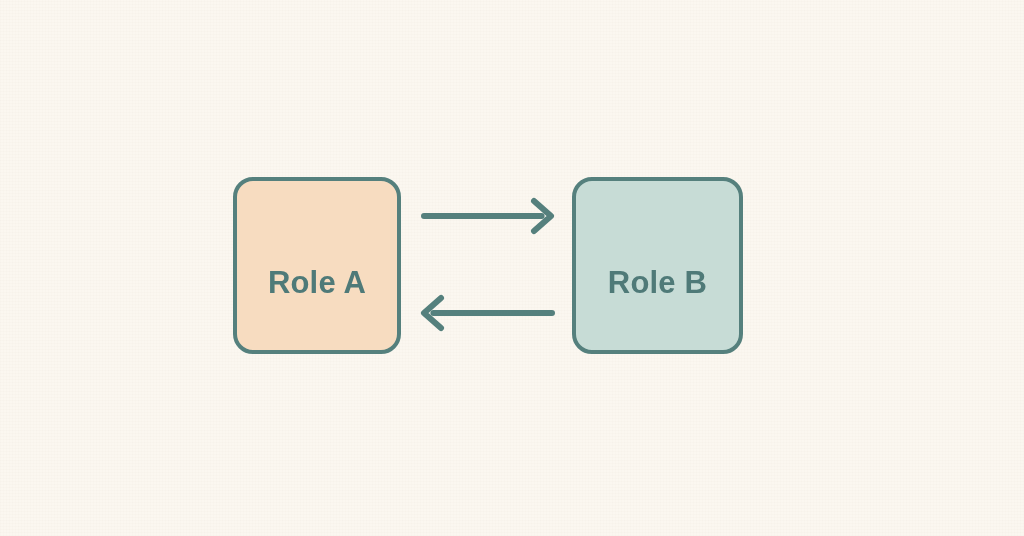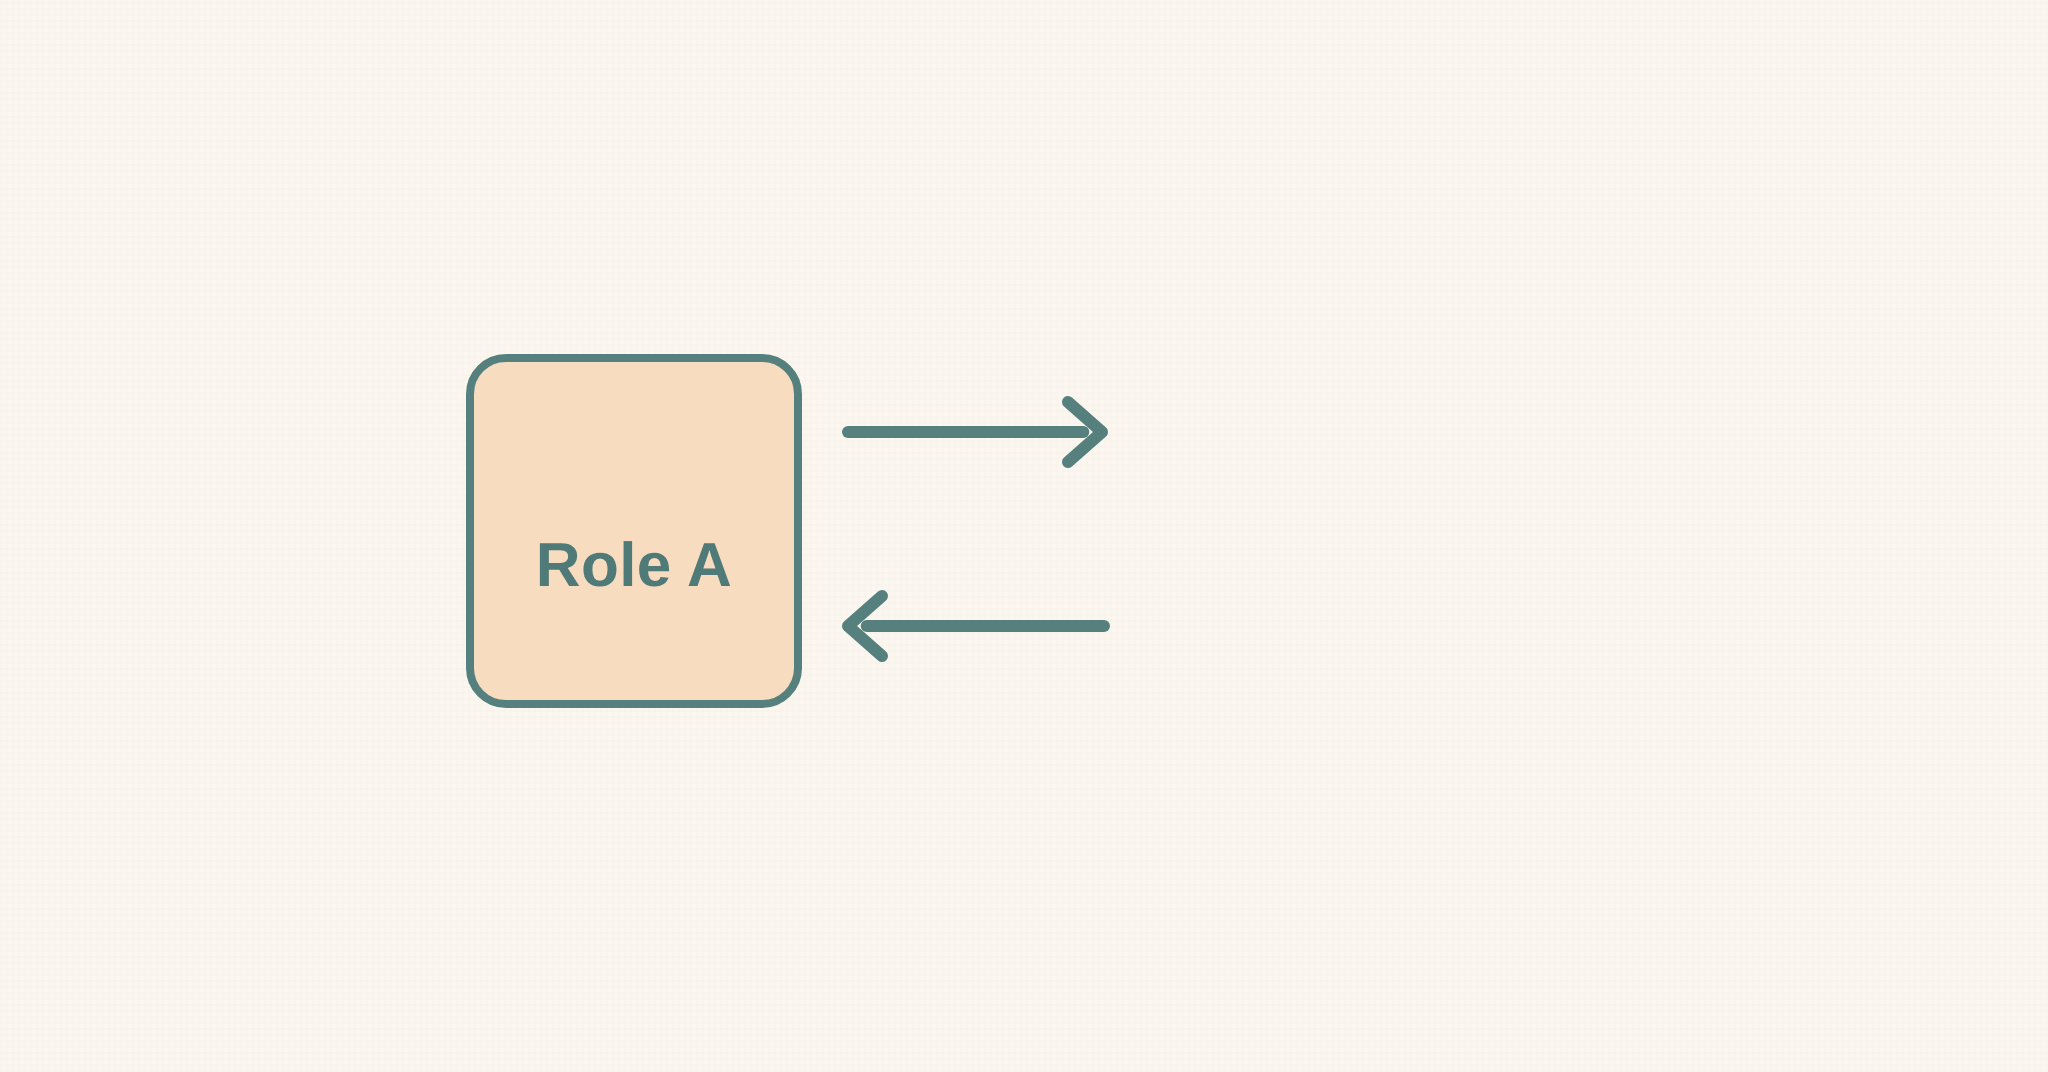--- a/index.html
+++ b/index.html
@@ -86,20 +86,23 @@
 </style>
 </head>
 <body>
 
 <div id="diagram-canvas">
 
   <div class="node" id="node-role-a" style="left: 233px; top: 177px; width: 168px; height: 177px; background-color: rgb(247, 220, 192); border-color: rgb(85, 128, 125); border-radius: 20px;">
     <span class="node-label">Role A</span>
   </div>
 
+  <div class="node" id="node-role-b" style="left: 572px; top: 177px; width: 171px; height: 177px; background-color: rgb(199, 220, 214); border-color: rgb(85, 128, 125); border-radius: 20px;">
+    <span class="node-label">Role B</span>
+  </div>
 
   <svg id="connector-layer" viewBox="0 0 1024 536" width="1024" height="536">
     <g>
       <path class="edge-path" id="edge-a-to-b-shaft" d="M 424 216 L 541.65 216" stroke="#55807d" stroke-width="6"></path>
       <path class="edge-path" id="edge-a-to-b-arrowhead" d="M 534 201 L 551 216 L 534 231" stroke="#55807d" stroke-width="6"></path>
     </g>
     <g>
       <path class="edge-path" id="edge-b-to-a-shaft" d="M 552 313 L 433.35 313" stroke="#55807d" stroke-width="6"></path>
       <path class="edge-path" id="edge-b-to-a-arrowhead" d="M 441 298 L 424 313 L 441 328" stroke="#55807d" stroke-width="6"></path>
     </g>

